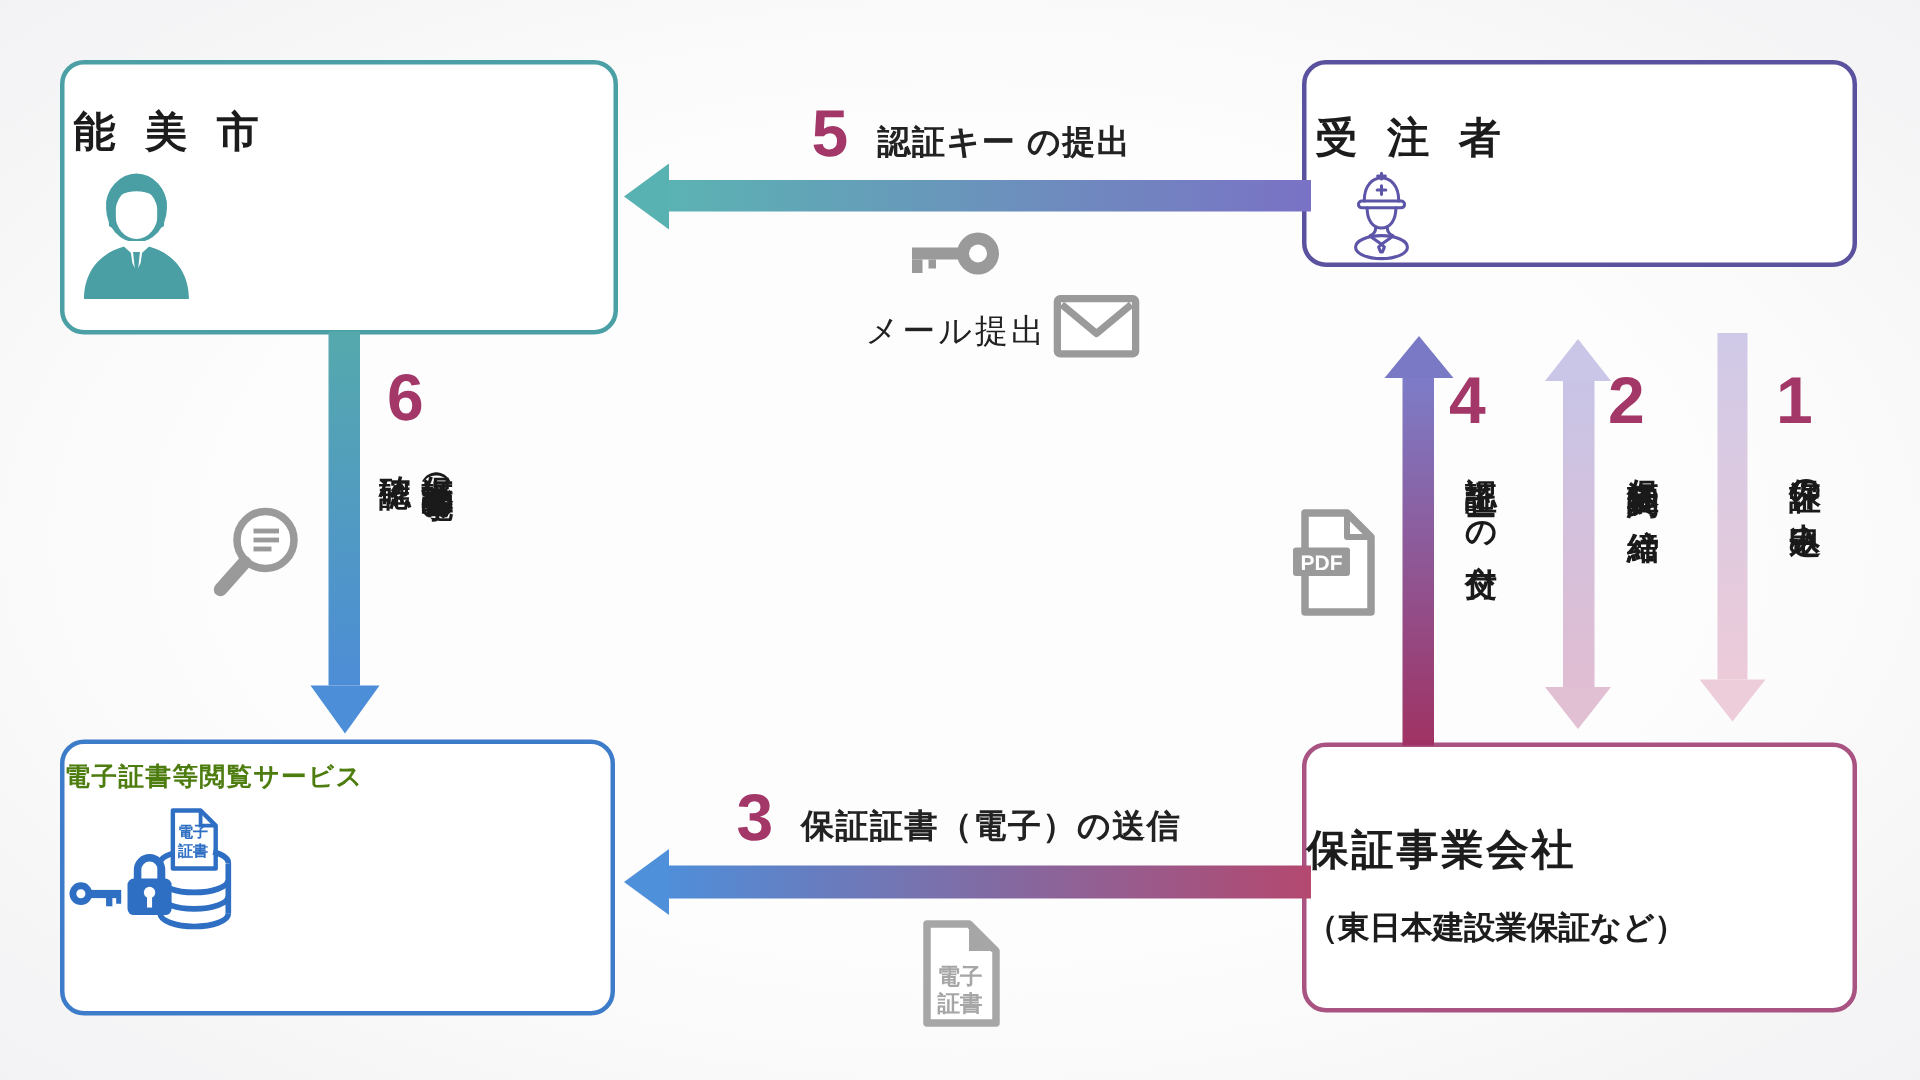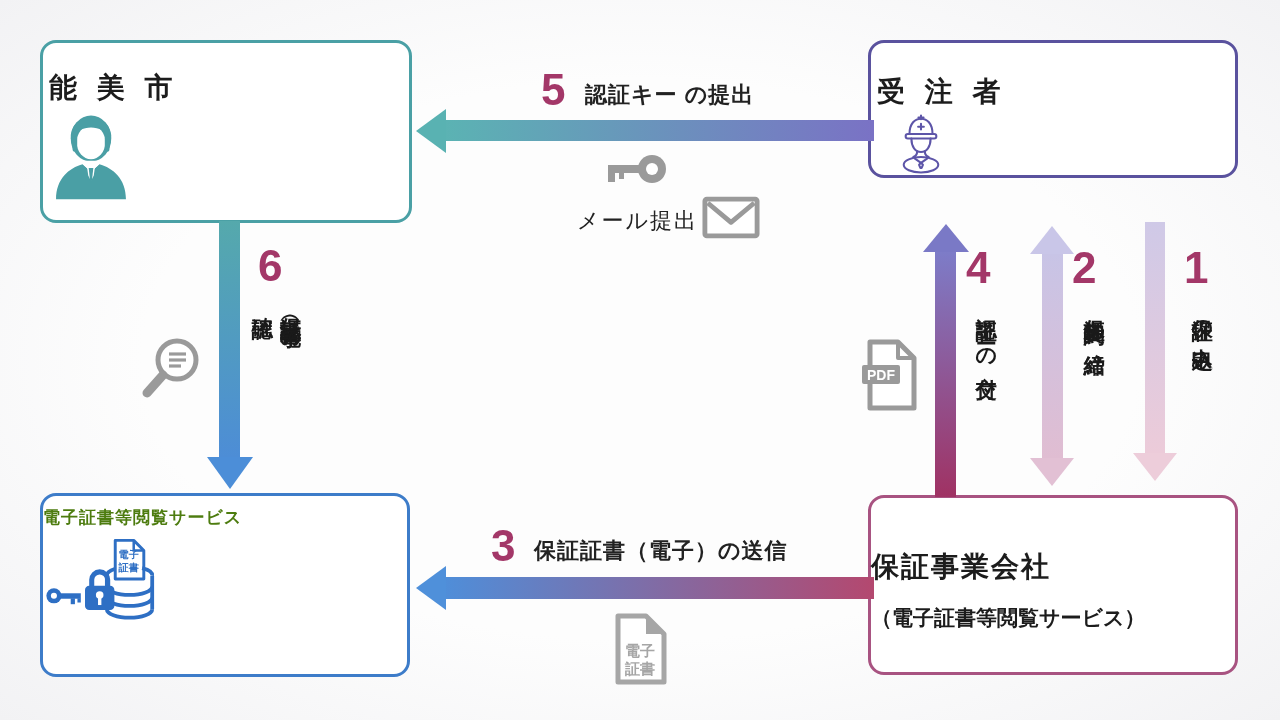--- a/index.html
+++ b/index.html
@@ -140,21 +140,21 @@
 
       <path d="M58 66 v-9 a9.5 9.5 0 0 1 19 0 v9" fill="none" stroke="#2e6fc4" stroke-width="6"></path>
       <rect x="50" y="64" width="35" height="29" rx="5" fill="#2e6fc4"></rect>
       <circle cx="67.5" cy="75" r="4.5" fill="#ffffff"></circle>
       <rect x="65.5" y="77" width="4" height="10" fill="#ffffff"></rect>
     </svg>
   </div>
 
   <div class="box box-hosho">
     <div class="hosho-title">保証事業会社</div>
-    <div class="hosho-sub">（電子証書等閲覧サービス）</div>
+    <div class="hosho-sub">（東日本建設業保証など）</div>
   </div>
 
   <div class="shaft a5-shaft"></div>
   <div class="head a5-head"></div>
   <div class="shaft a3-shaft"></div>
   <div class="head a3-head"></div>
   <div class="shaft a6-shaft"></div>
   <div class="head a6-head"></div>
   <div class="shaft a4-shaft"></div>
   <div class="head a4-head"></div>

